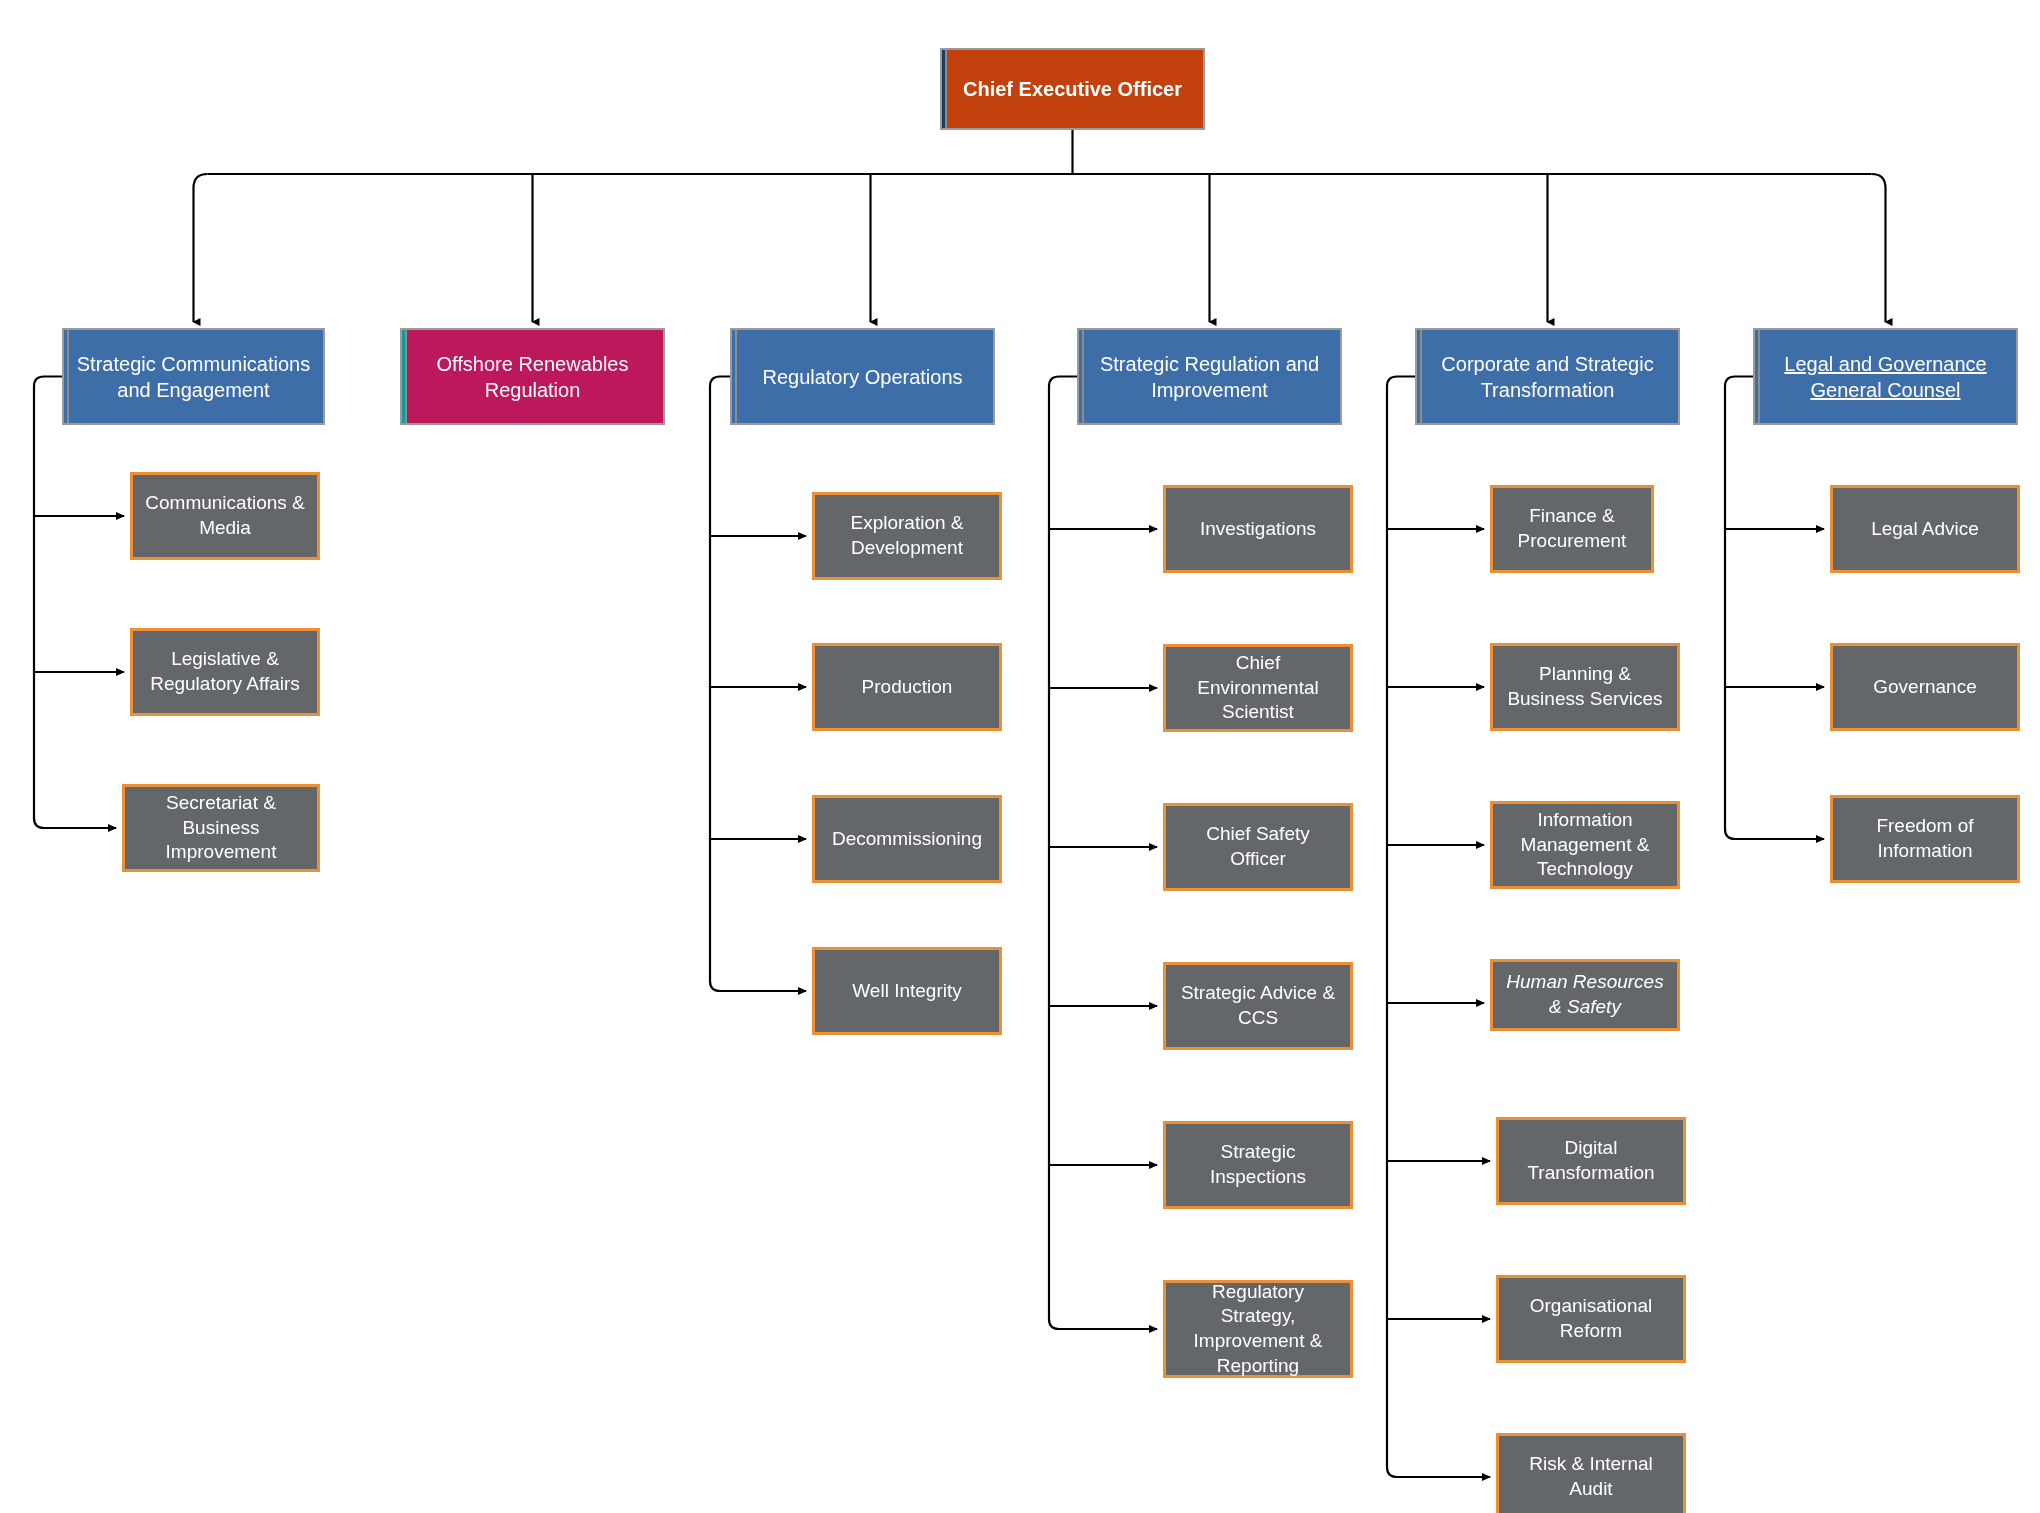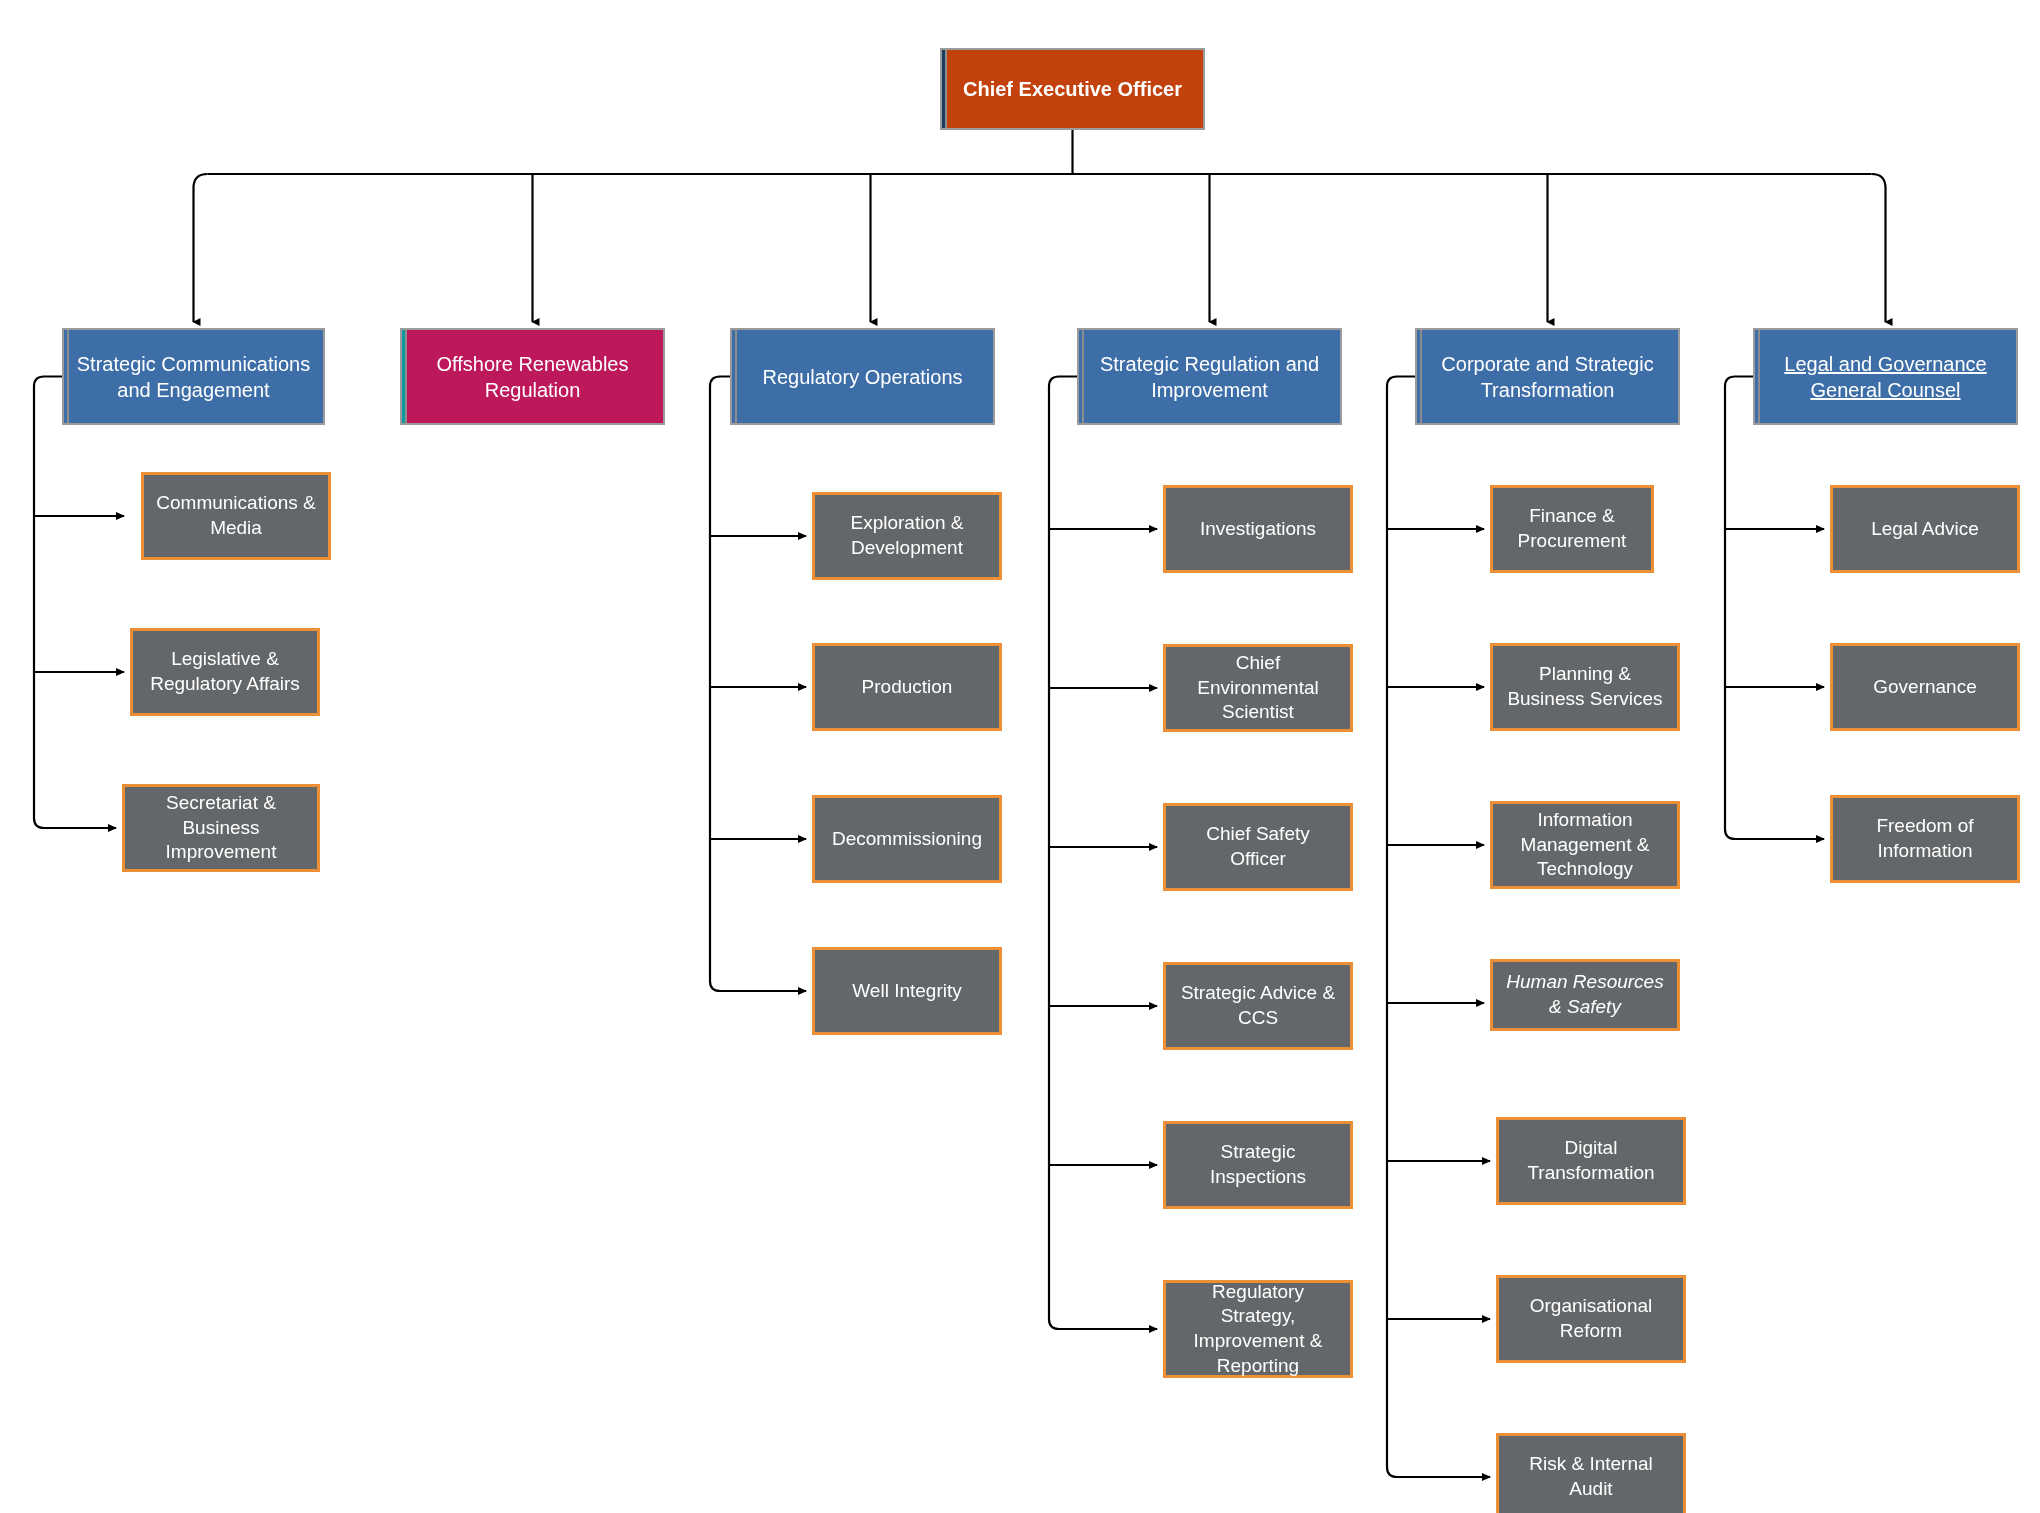--- a/index.html
+++ b/index.html
@@ -127,21 +127,21 @@
       </g>
   </svg>
 
   <div id="nodes-layer">
       <div class="node node-root" style="left: 940px; top: 48px; width: 265px; height: 82px;">
         <span class="node-label">Chief Executive Officer</span>
       </div>
       <div class="node node-division" style="left: 62px; top: 328px; width: 263px; height: 97px;">
         <span class="node-label">Strategic Communications and Engagement</span>
       </div>
-      <div class="node node-unit" style="left: 130px; top: 472px; width: 190px; height: 88px; margin-left: 11px;">
+      <div class="node node-unit" style="left: 130px; top: 472px; width: 190px; height: 88px;">
         <span class="node-label">Communications &amp; Media</span>
       </div>
       <div class="node node-unit" style="left: 130px; top: 628px; width: 190px; height: 88px;">
         <span class="node-label">Legislative &amp; Regulatory Affairs</span>
       </div>
       <div class="node node-unit" style="left: 122px; top: 784px; width: 198px; height: 88px;">
         <span class="node-label">Secretariat &amp; Business Improvement</span>
       </div>
       <div class="node node-division-teal" style="left: 400px; top: 328px; width: 265px; height: 97px;">
         <span class="node-label">Offshore Renewables Regulation</span>

